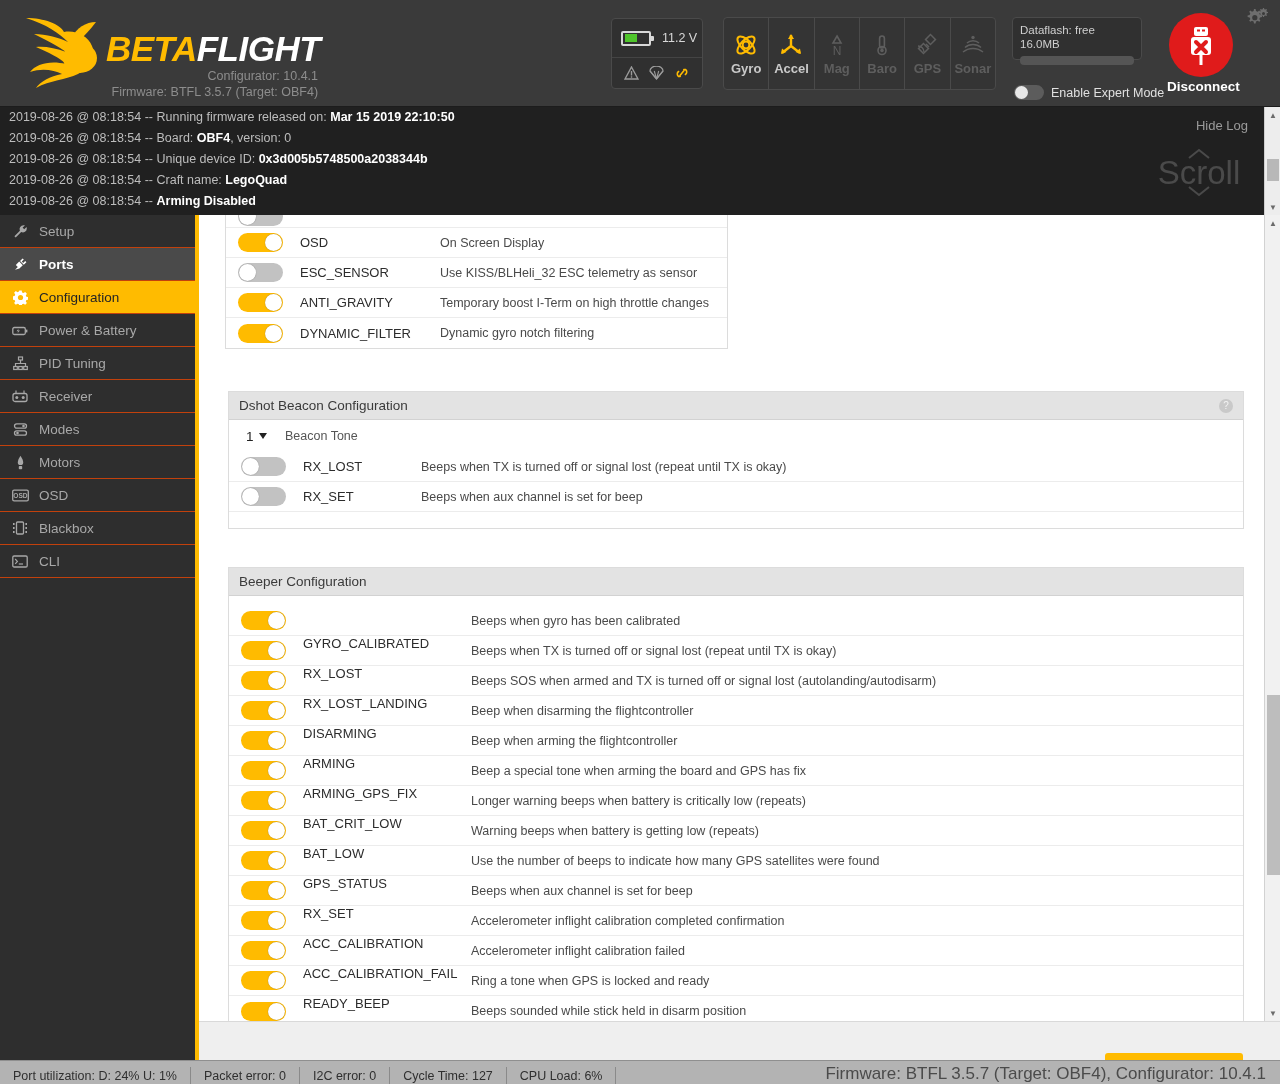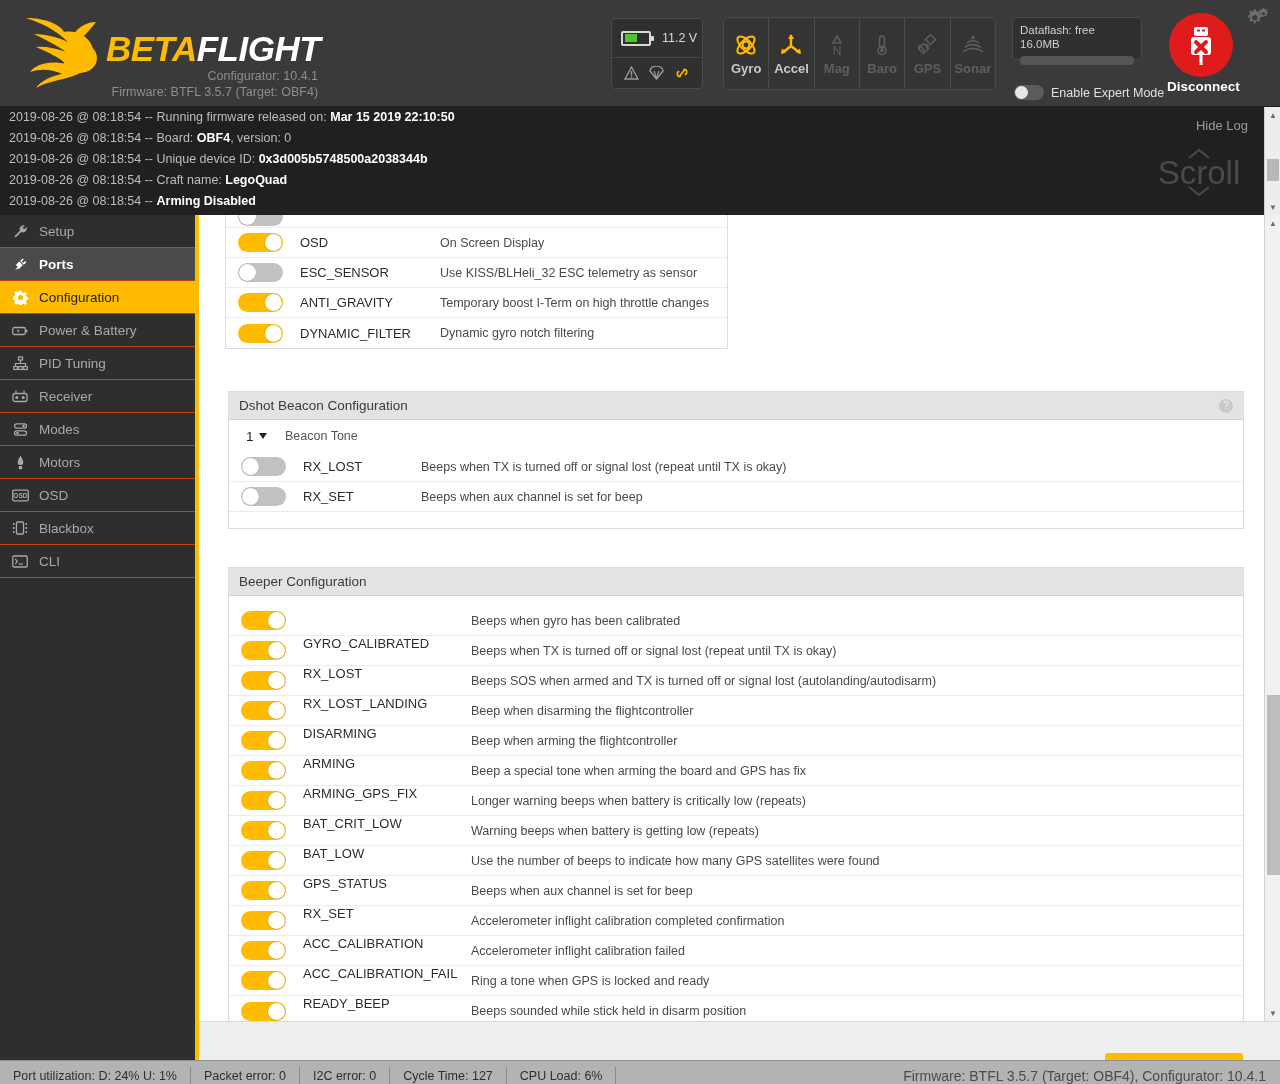--- a/index.html
+++ b/index.html
@@ -184,21 +184,21 @@
   
   .statusbar {
     position: absolute; bottom: 0; left: 0; width: 1280px; height: 24px;
     background: #b3b3b3; border-top: 1px solid #8f8f8f;
     display: flex; align-items: flex-end;
   }
   .stat-cell {
     font-size: 12.5px; color: #2f2f2f; padding: 0 13px; height: 17px;
     display: flex; align-items: center; border-right: 1px solid #8a8a8a;
   }
-  .stat-right { margin-left: auto; font-size: 14px; color: #4b4b4b; padding-right: 14px; }
+  .stat-right { margin-left: auto; font-size: 17px; color: #4b4b4b; padding-right: 14px; }
   .left-gutter { position: absolute; left: 0; top: 1021px; width: 199px; height: 39px; background: #2e2e2e; border-right: 4px solid #ffbb00; }
 </style>
 </head>
 <body>
 
 <div id="app">
 
   <div class="header">
 
     <div class="brand">

